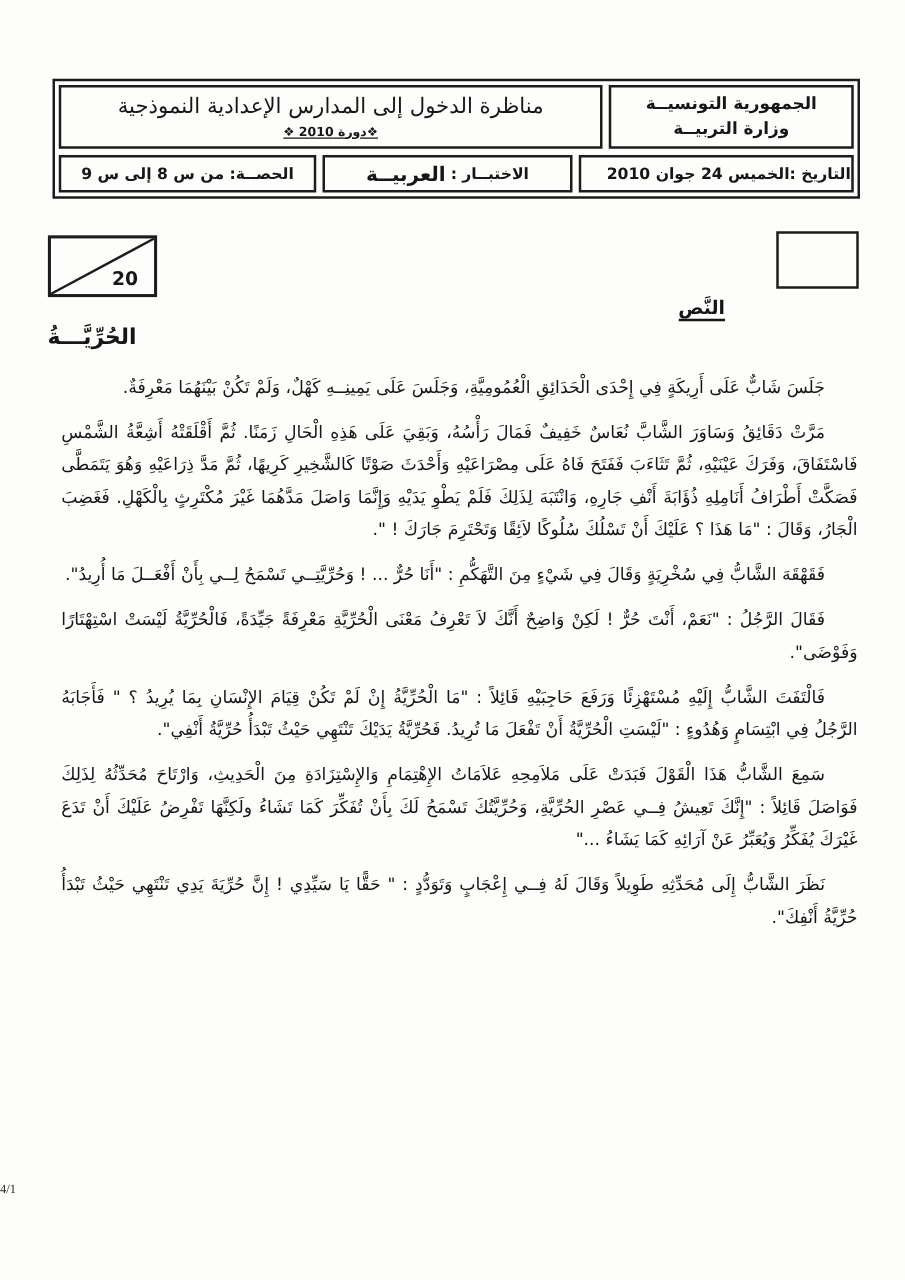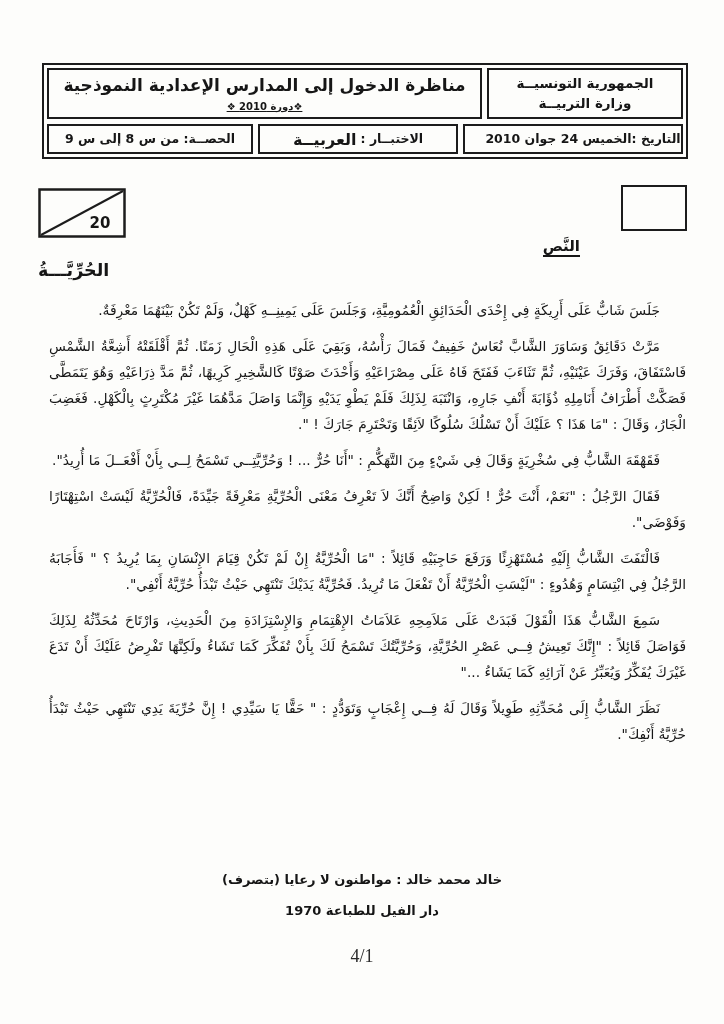--- a/index.html
+++ b/index.html
@@ -24,21 +24,21 @@
   .hrow1 { margin-bottom: 5px; }
   .hcell {
     border: 2px solid #1c1c1c;
     display: flex; flex-direction: column;
     align-items: center; justify-content: center;
     font-weight: bold;
     line-height: 1.45;
   }
   .ministry { width: 196px; font-size: 13.5px; padding: 4px 2px; justify-content: space-between; }
   .examtitle { flex: 1; padding: 2px; }
-  .exam-title { font-size: 17px; font-weight: bold; }
+  .exam-title { font-size: 17px; font-weight: normal; }
   .exam-session { font-size: 10px; margin-top: 2px; text-decoration: underline; }
   .hrow2 .hcell { flex-direction: row; height: 30px; font-size: 12.5px; gap: 4px; }
   .date-cell { width: 220px; padding-left: 20px; }
   .subject-cell { width: 200px; }
   .time-cell { flex: 1; }
   .subject-value { font-size: 16px; }
   
   .band { position: absolute; top: 163px; left: 38px; right: 36px; height: 132px; }
   .candidate-box {
     position: absolute; top: 22px; right: 1px;
@@ -66,23 +66,22 @@
   .body-text p { text-indent: 26px; margin-bottom: 10px; }
   
   .attribution {
     position: absolute; top: 864px; left: 0; right: 0;
     text-align: center; direction: rtl;
     font-weight: bold; font-size: 13px; line-height: 2.4;
   }
   
   .footer {
     position: absolute; top: 946px; left: 0; right: 0;
-    text-align: center;
     font-family: "Liberation Serif", "DejaVu Serif", serif;
-    font-size: 18px; color: #2a2a2a;
+    font-size: 10px; color: #2a2a2a;
   }
 </style>
 </head>
 <body>
 
 <div class="page">
 
   <div class="header-table" dir="rtl">
     <div class="hrow hrow1">
       <div class="hcell ministry">
@@ -122,20 +121,16 @@
   <div class="body-text">
     <p>جَلَسَ شَابٌّ عَلَى أَرِيكَةٍ فِي إِحْدَى الْحَدَائِقِ الْعُمُومِيَّةِ، وَجَلَسَ عَلَى يَمِينِــهِ كَهْلٌ، وَلَمْ تَكُنْ بَيْنَهُمَا مَعْرِفَةٌ.</p>
     <p>مَرَّتْ دَقَائِقُ وَسَاوَرَ الشَّابَّ نُعَاسٌ خَفِيفٌ فَمَالَ رَأْسُهُ، وَبَقِيَ عَلَى هَذِهِ الْحَالِ زَمَنًا. ثُمَّ أَقْلَقَتْهُ أَشِعَّةُ الشَّمْسِ فَاسْتَفَاقَ، وَفَرَكَ عَيْنَيْهِ، ثُمَّ تَثَاءَبَ فَفَتَحَ فَاهُ عَلَى مِصْرَاعَيْهِ وَأَحْدَثَ صَوْتًا كَالشَّخِيرِ كَرِيهًا، ثُمَّ مَدَّ ذِرَاعَيْهِ وَهُوَ يَتَمَطَّى فَصَكَّتْ أَطْرَافُ أَنَامِلِهِ ذُؤَابَةَ أَنْفِ جَارِهِ، وَانْتَبَهَ لِذَلِكَ فَلَمْ يَطْوِ يَدَيْهِ وَإِنَّمَا وَاصَلَ مَدَّهُمَا غَيْرَ مُكْتَرِثٍ بِالْكَهْلِ. فَغَضِبَ الْجَارُ، وَقَالَ : "مَا هَذَا ؟ عَلَيْكَ أَنْ تَسْلُكَ سُلُوكًا لاَئِقًا وَتَحْتَرِمَ جَارَكَ ! ".</p>
     <p>فَقَهْقَهَ الشَّابُّ فِي سُخْرِيَةٍ وَقَالَ فِي شَيْءٍ مِنَ التَّهَكُّمِ : "أَنَا حُرٌّ ... ! وَحُرِّيَّتِــي تَسْمَحُ لِــي بِأَنْ أَفْعَــلَ مَا أُرِيدُ".</p>
     <p>فَقَالَ الرَّجُلُ : "نَعَمْ، أَنْتَ حُرٌّ ! لَكِنْ وَاضِحٌ أَنَّكَ لاَ تَعْرِفُ مَعْنَى الْحُرِّيَّةِ مَعْرِفَةً جَيِّدَةً، فَالْحُرِّيَّةُ لَيْسَتْ اسْتِهْتَارًا وَفَوْضَى".</p>
     <p>فَالْتَفَتَ الشَّابُّ إِلَيْهِ مُسْتَهْزِئًا وَرَفَعَ حَاجِبَيْهِ قَائِلاً : "مَا الْحُرِّيَّةُ إِنْ لَمْ تَكُنْ قِيَامَ الإِنْسَانِ بِمَا يُرِيدُ ؟ " فَأَجَابَهُ الرَّجُلُ فِي ابْتِسَامٍ وَهُدُوءٍ : "لَيْسَتِ الْحُرِّيَّةُ أَنْ تَفْعَلَ مَا تُرِيدُ. فَحُرِّيَّةُ يَدَيْكَ تَنْتَهِي حَيْثُ تَبْدَأُ حُرِّيَّةُ أَنْفِي".</p>
     <p>سَمِعَ الشَّابُّ هَذَا الْقَوْلَ فَبَدَتْ عَلَى مَلاَمِحِهِ عَلاَمَاتُ الإِهْتِمَامِ وَالإِسْتِزَادَةِ مِنَ الْحَدِيثِ، وَارْتَاحَ مُحَدِّثُهُ لِذَلِكَ فَوَاصَلَ قَائِلاً : "إِنَّكَ تَعِيشُ فِــي عَصْرِ الحُرِّيَّةِ، وَحُرِّيَّتُكَ تَسْمَحُ لَكَ بِأَنْ تُفَكِّرَ كَمَا تَشَاءُ ولَكِنَّهَا تَفْرِضُ عَلَيْكَ أَنْ تَدَعَ غَيْرَكَ يُفَكِّرُ وَيُعَبِّرُ عَنْ آرَائِهِ كَمَا يَشَاءُ ..."</p>
     <p>نَظَرَ الشَّابُّ إِلَى مُحَدِّثِهِ طَوِيلاً وَقَالَ لَهُ فِــي إِعْجَابٍ وَتَوَدُّدٍ : " حَقًّا يَا سَيِّدِي ! إِنَّ حُرِّيَةَ يَدِي تَنْتَهِي حَيْثُ تَبْدَأُ حُرِّيَّةُ أَنْفِكَ".</p>
   </div>
 
-  <div class="attribution">
-    <div>خالد محمد خالد : مواطنون لا رعايا (بتصرف)</div>
-    <div>دار الفيل للطباعة 1970</div>
-  </div>
 
   <div class="footer">4/1</div>
 
 </div>
 
 </body></html>

